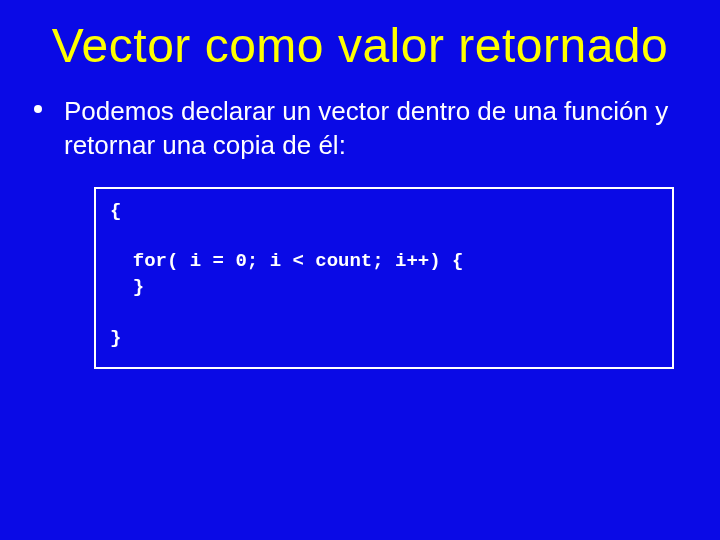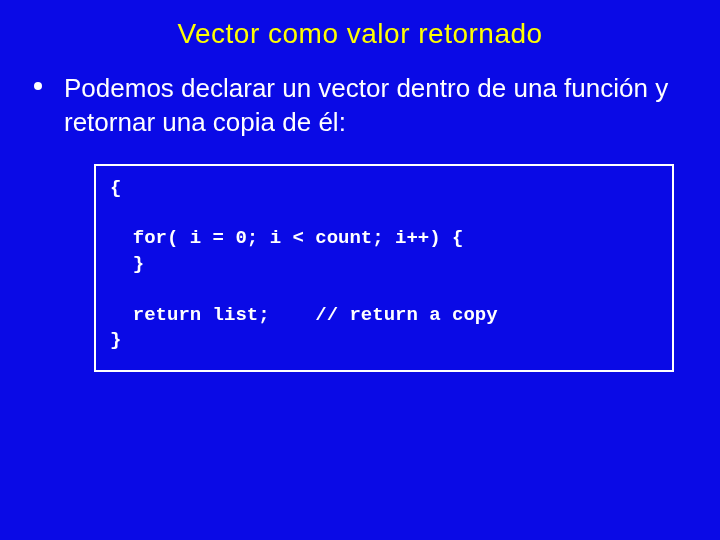--- a/index.html
+++ b/index.html
@@ -13,21 +13,21 @@
   }
   .slide {
     width: 720px;
     height: 540px;
     box-sizing: border-box;
     padding: 18px 28px 28px 28px;
     color: #ffffff;
   }
   .title {
     color: #ffff00;
-    font-size: 28px;
+    font-size: 48px;
     font-weight: 400;
     text-align: center;
     margin: 0 0 22px 0;
     letter-spacing: 0.5px;
   }
   .bullet-row {
     display: flex;
     align-items: flex-start;
     margin-bottom: 24px;
   }
@@ -75,17 +75,16 @@
     <span class="bullet-icon"></span>
     <span class="bullet-text">Podemos declarar un vector dentro de una función y retornar una copia de él:</span>
   </div>
 
   <div class="code-box">
     <div class="code-line">{</div>
     <div class="code-blank"></div>
     <div class="code-line">  for( i = 0; i &lt; count; i++) {</div>
     <div class="code-line">  }</div>
     <div class="code-blank"></div>
-    <div class="code-line">  return list;    // return a copy</div>
     <div class="code-line">}</div>
   </div>
 
 </div>
 
 </body></html>

